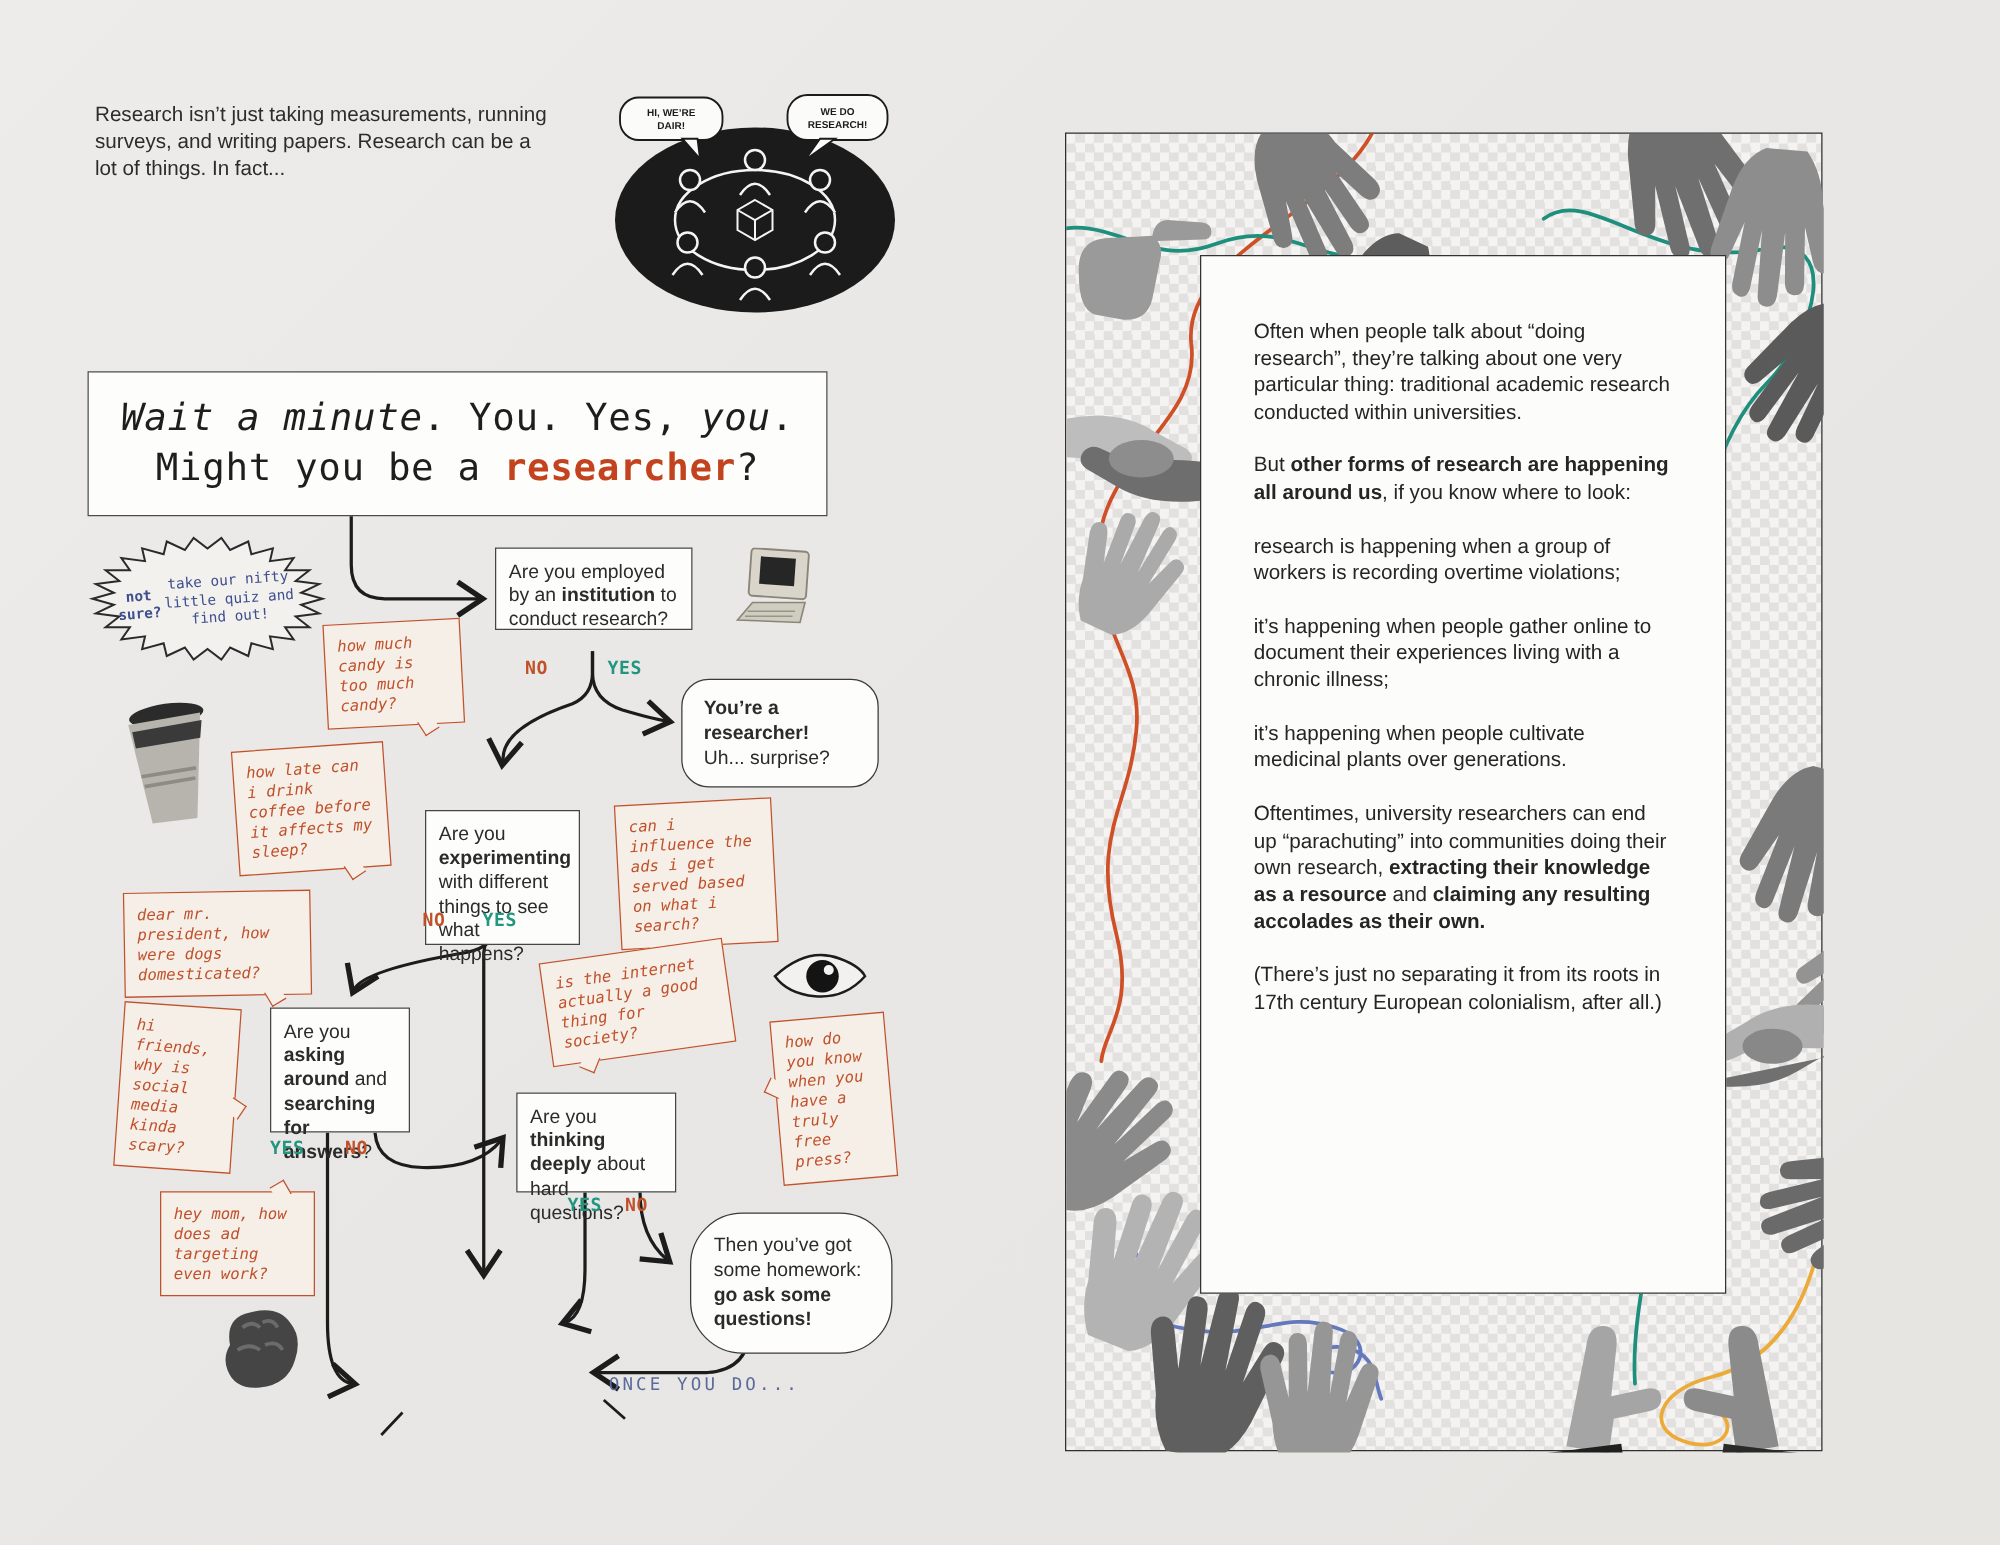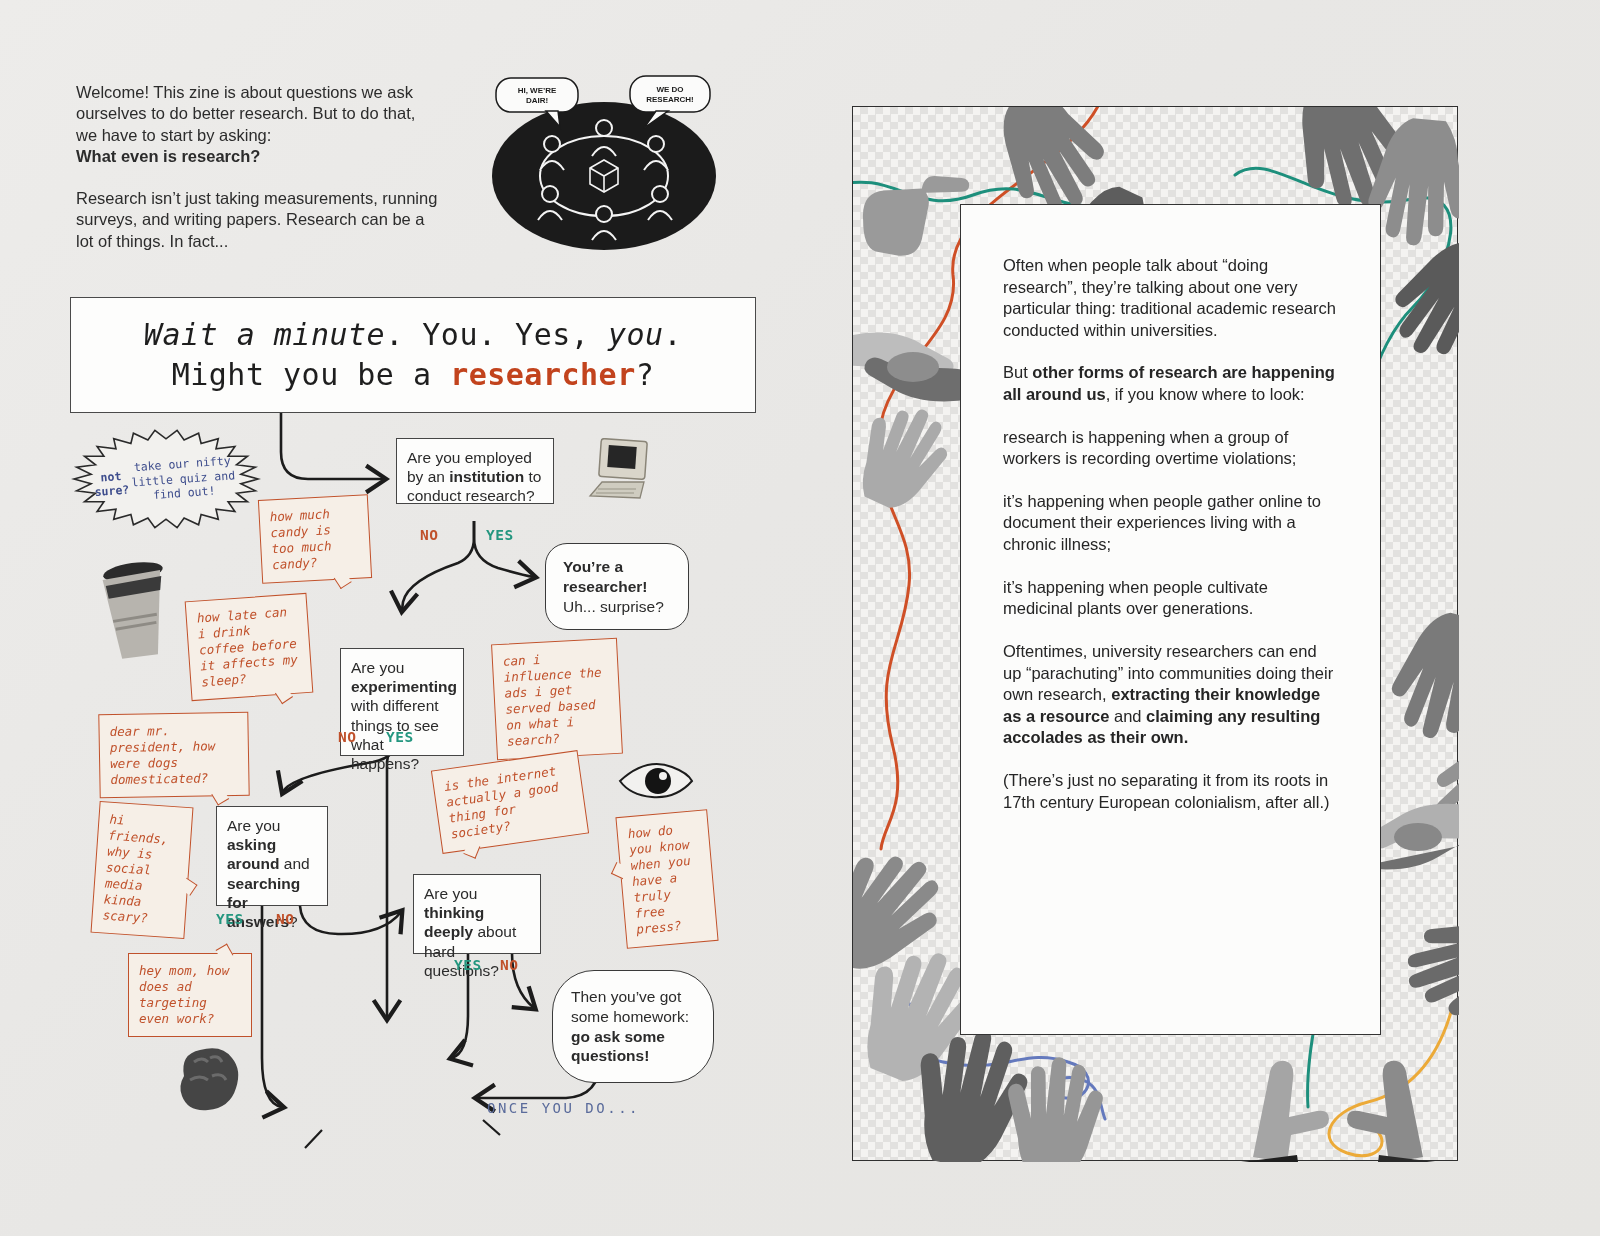--- a/index.html
+++ b/index.html
@@ -16,40 +16,40 @@
   html,body{background:#dddcda}
   .canvas{
     position:relative;width:1600px;height:1236px;overflow:hidden;
     background:linear-gradient(135deg,#edecea 0%,#e8e7e5 45%,#e6e5e2 100%);
     font-family:"Liberation Sans",sans-serif;color:var(--ink);
   }
   
   .intro{position:absolute;left:76px;top:82px;width:362px;font-size:16.5px;line-height:1.29;color:#2c2c2c}
   .intro p{margin-bottom:21px}
   .headline-box{
-    position:absolute;left:70px;top:297px;width:686px;height:116px;
+    position:absolute;left:70px;top:297px;width:592px;height:116px;
     background:#fdfdfc;border:1.7px solid #4a4a4a;
     display:flex;flex-direction:column;justify-content:center;align-items:center;
     font-family:"DejaVu Sans Mono",monospace;font-size:30px;line-height:1.32;color:#1e1e1e;
     letter-spacing:.5px;
   }
   .headline-box .it{font-style:italic}
   .headline-box .bd{font-weight:bold}
   .headline-box .accent{color:var(--accent);font-weight:bold}
   .node{
     position:absolute;background:#fdfdfc;border:1.7px solid var(--node-border);
     padding:9px 10px;font-size:15.5px;line-height:1.24;color:#2b2b2b;
   }
   .yn{position:absolute;font-family:"DejaVu Sans Mono",monospace;font-weight:bold;font-size:14.5px;letter-spacing:.5px}
   .yes{color:var(--teal)} .no{color:var(--orange)}
   .bubble{
     position:absolute;background:#fdfdfc;border:1.8px solid #3a3a3a;
     font-size:15.5px;line-height:1.28;color:#2b2b2b;padding:13px 17px;
   }
-  .bubble-researcher{left:545px;top:543px;width:144px;border-radius:22px}
+  .bubble-researcher{left:545px;top:543px;width:158px;border-radius:22px}
   .bubble-homework{left:552px;top:970px;width:162px;border-radius:42px;padding:16px 18px}
   .blob{
     position:absolute;left:281px;top:1027px;width:186px;height:112px;background:#141414;color:#fff;
     border-radius:50% / 50%;display:flex;align-items:center;justify-content:center;text-align:center;
     font-size:14.5px;line-height:1.3;padding:14px 16px;
   }
   .once{position:absolute;left:487px;top:1100px;font-family:"DejaVu Sans Mono",monospace;
     font-size:14px;letter-spacing:2.5px;color:var(--slate)}
   .hb{
     position:absolute;background:#f6efe7;border:1.4px solid var(--orange);color:var(--orange);
@@ -95,21 +95,20 @@
   }
   .panel p{font-size:16.5px;line-height:1.31;color:#252525;margin-bottom:21px}
   b{font-weight:bold}
 </style>
 </head>
 <body>
 
 <div class="canvas">
 
   <div class="intro">
-    <p>Welcome! This zine is about questions we ask ourselves to do better research. But to do that, we have to start by asking:<br><b>What even is research?</b></p>
     <p>Research isn’t just taking measurements, running surveys, and writing papers. Research can be a lot of things. In fact...</p>
   </div>
 
   <svg class="deco" style="left:488px;top:72px" width="228" height="182" viewBox="0 0 228 182">
     <ellipse cx="116" cy="104" rx="112" ry="74" fill="#1b1b1b"></ellipse>
     <ellipse cx="116" cy="104" rx="64" ry="40" fill="none" stroke="#f4f4f4" stroke-width="2"></ellipse>
     <g fill="#1b1b1b" stroke="#f4f4f4" stroke-width="2">
       <g>
           <circle cx="116" cy="56" r="8"></circle>
           <path d="M104 84 q12 -18 24 0"></path>

